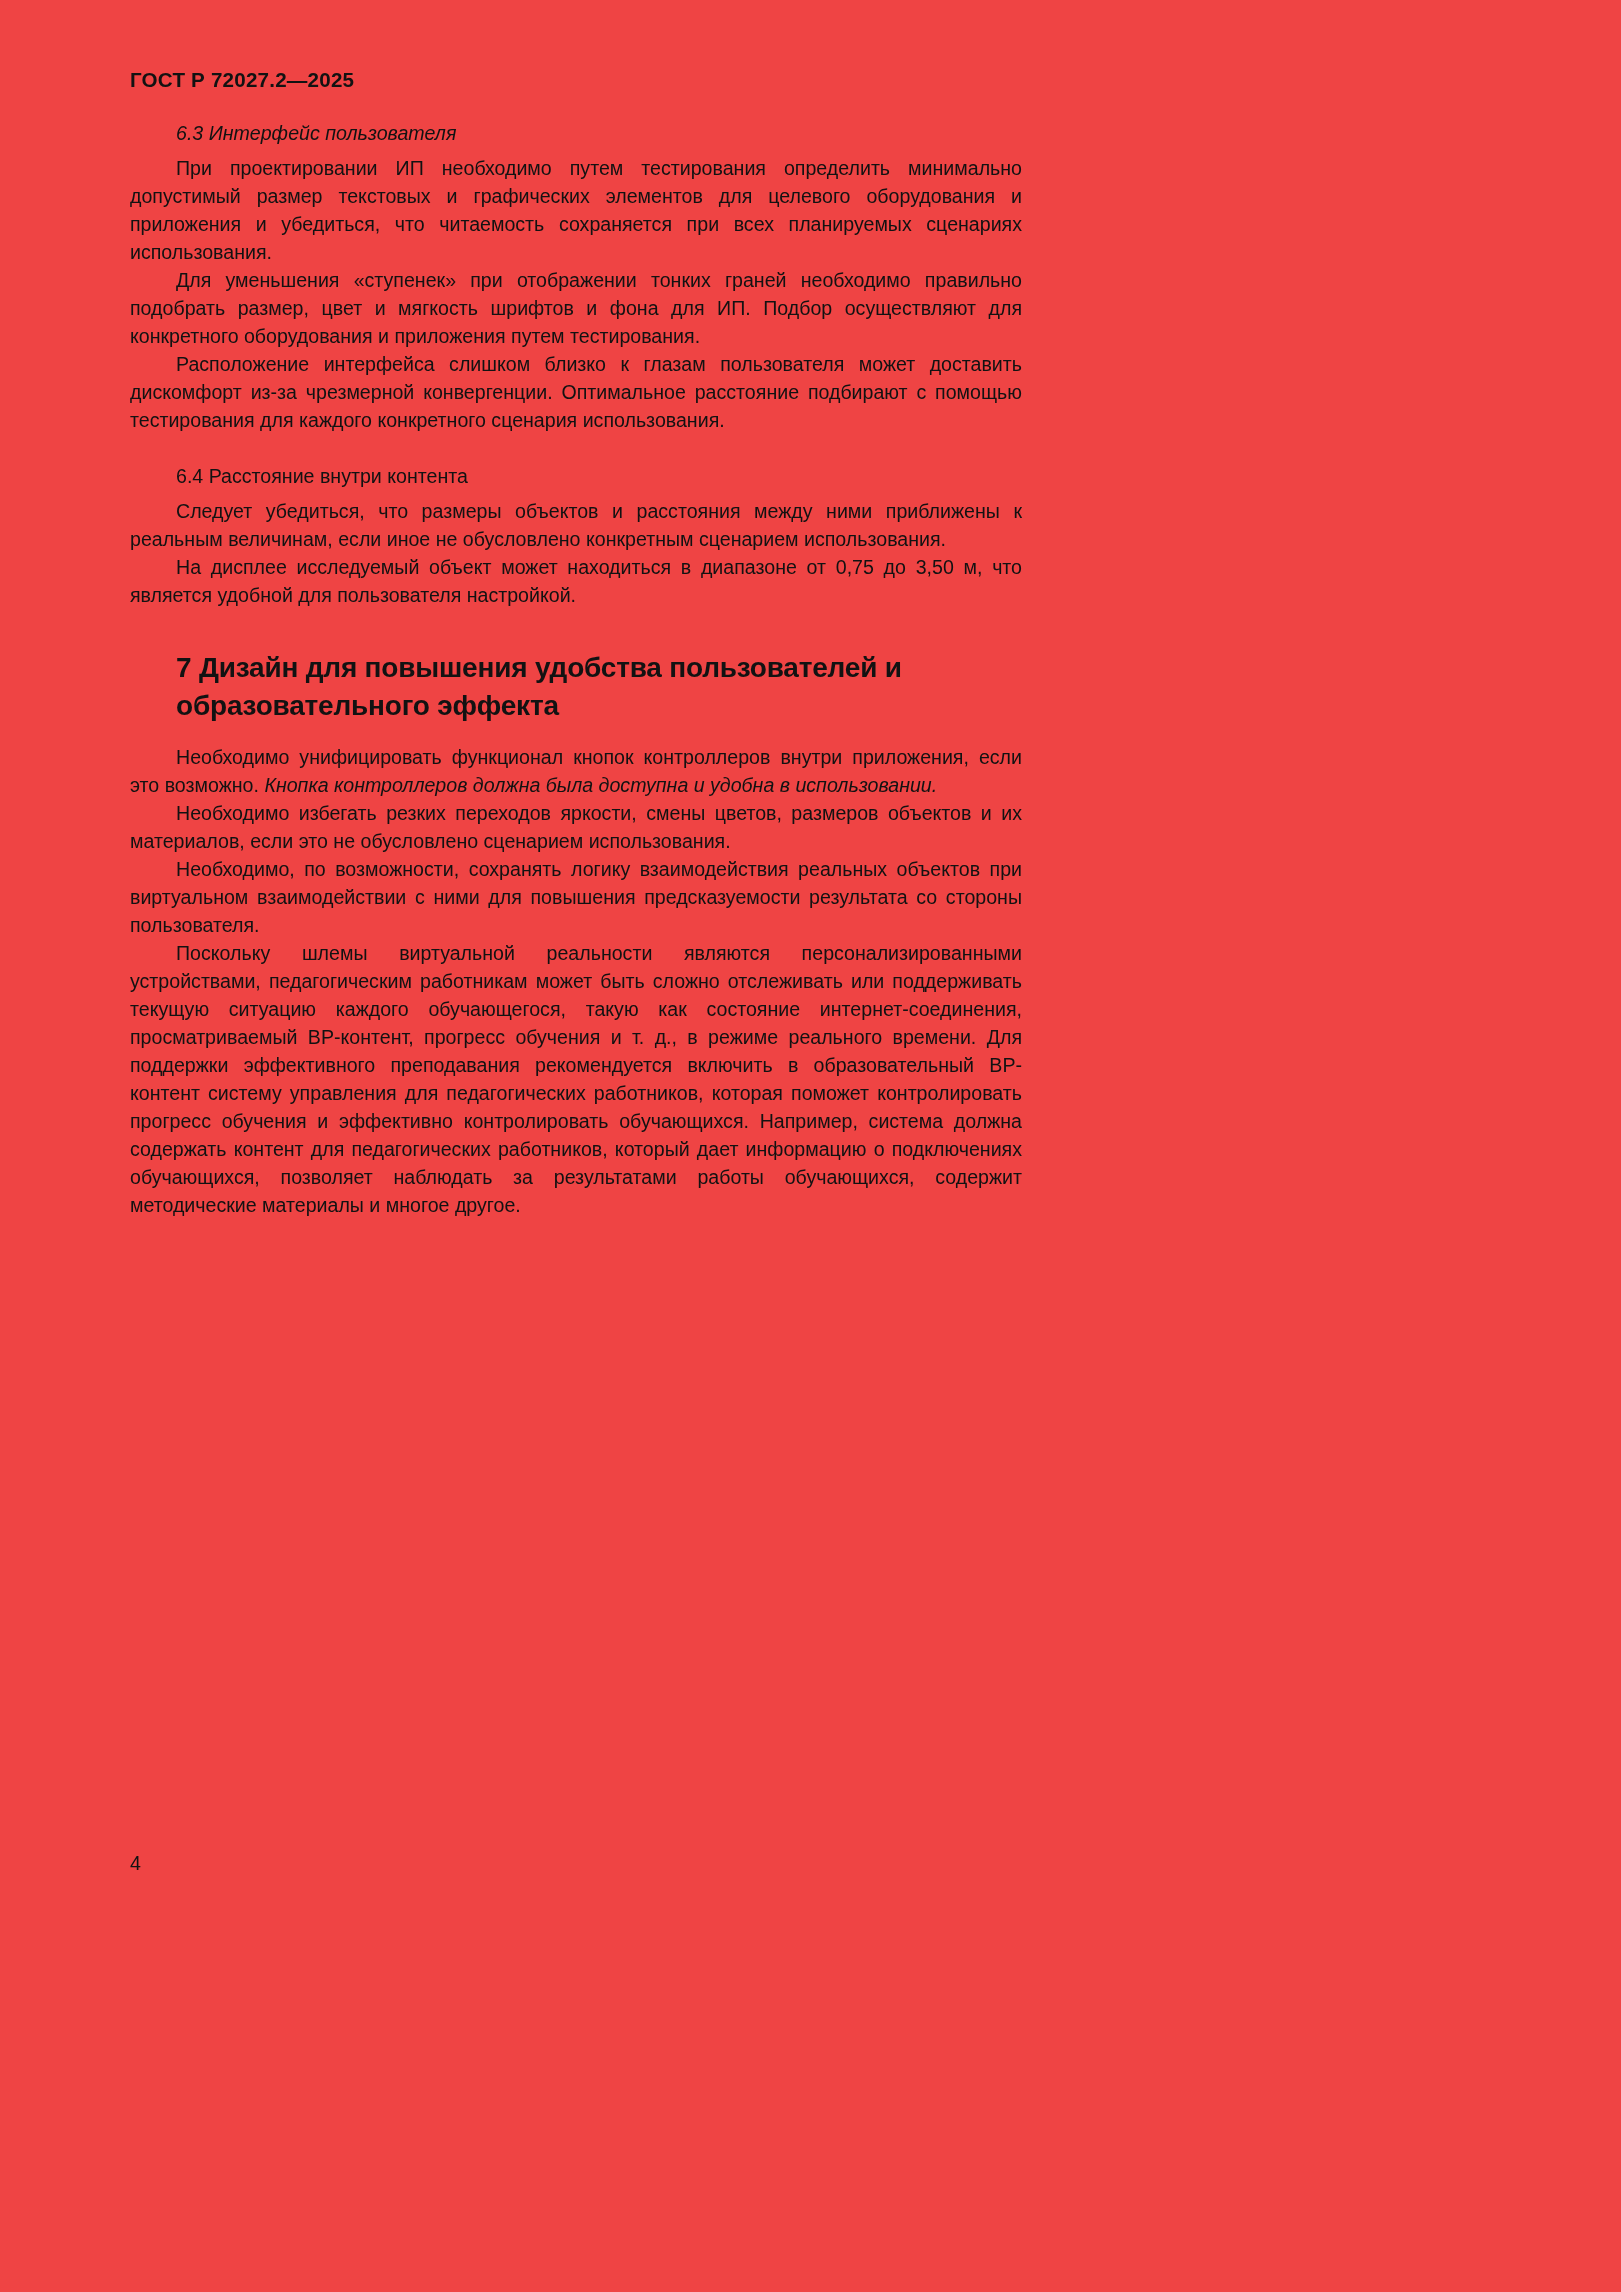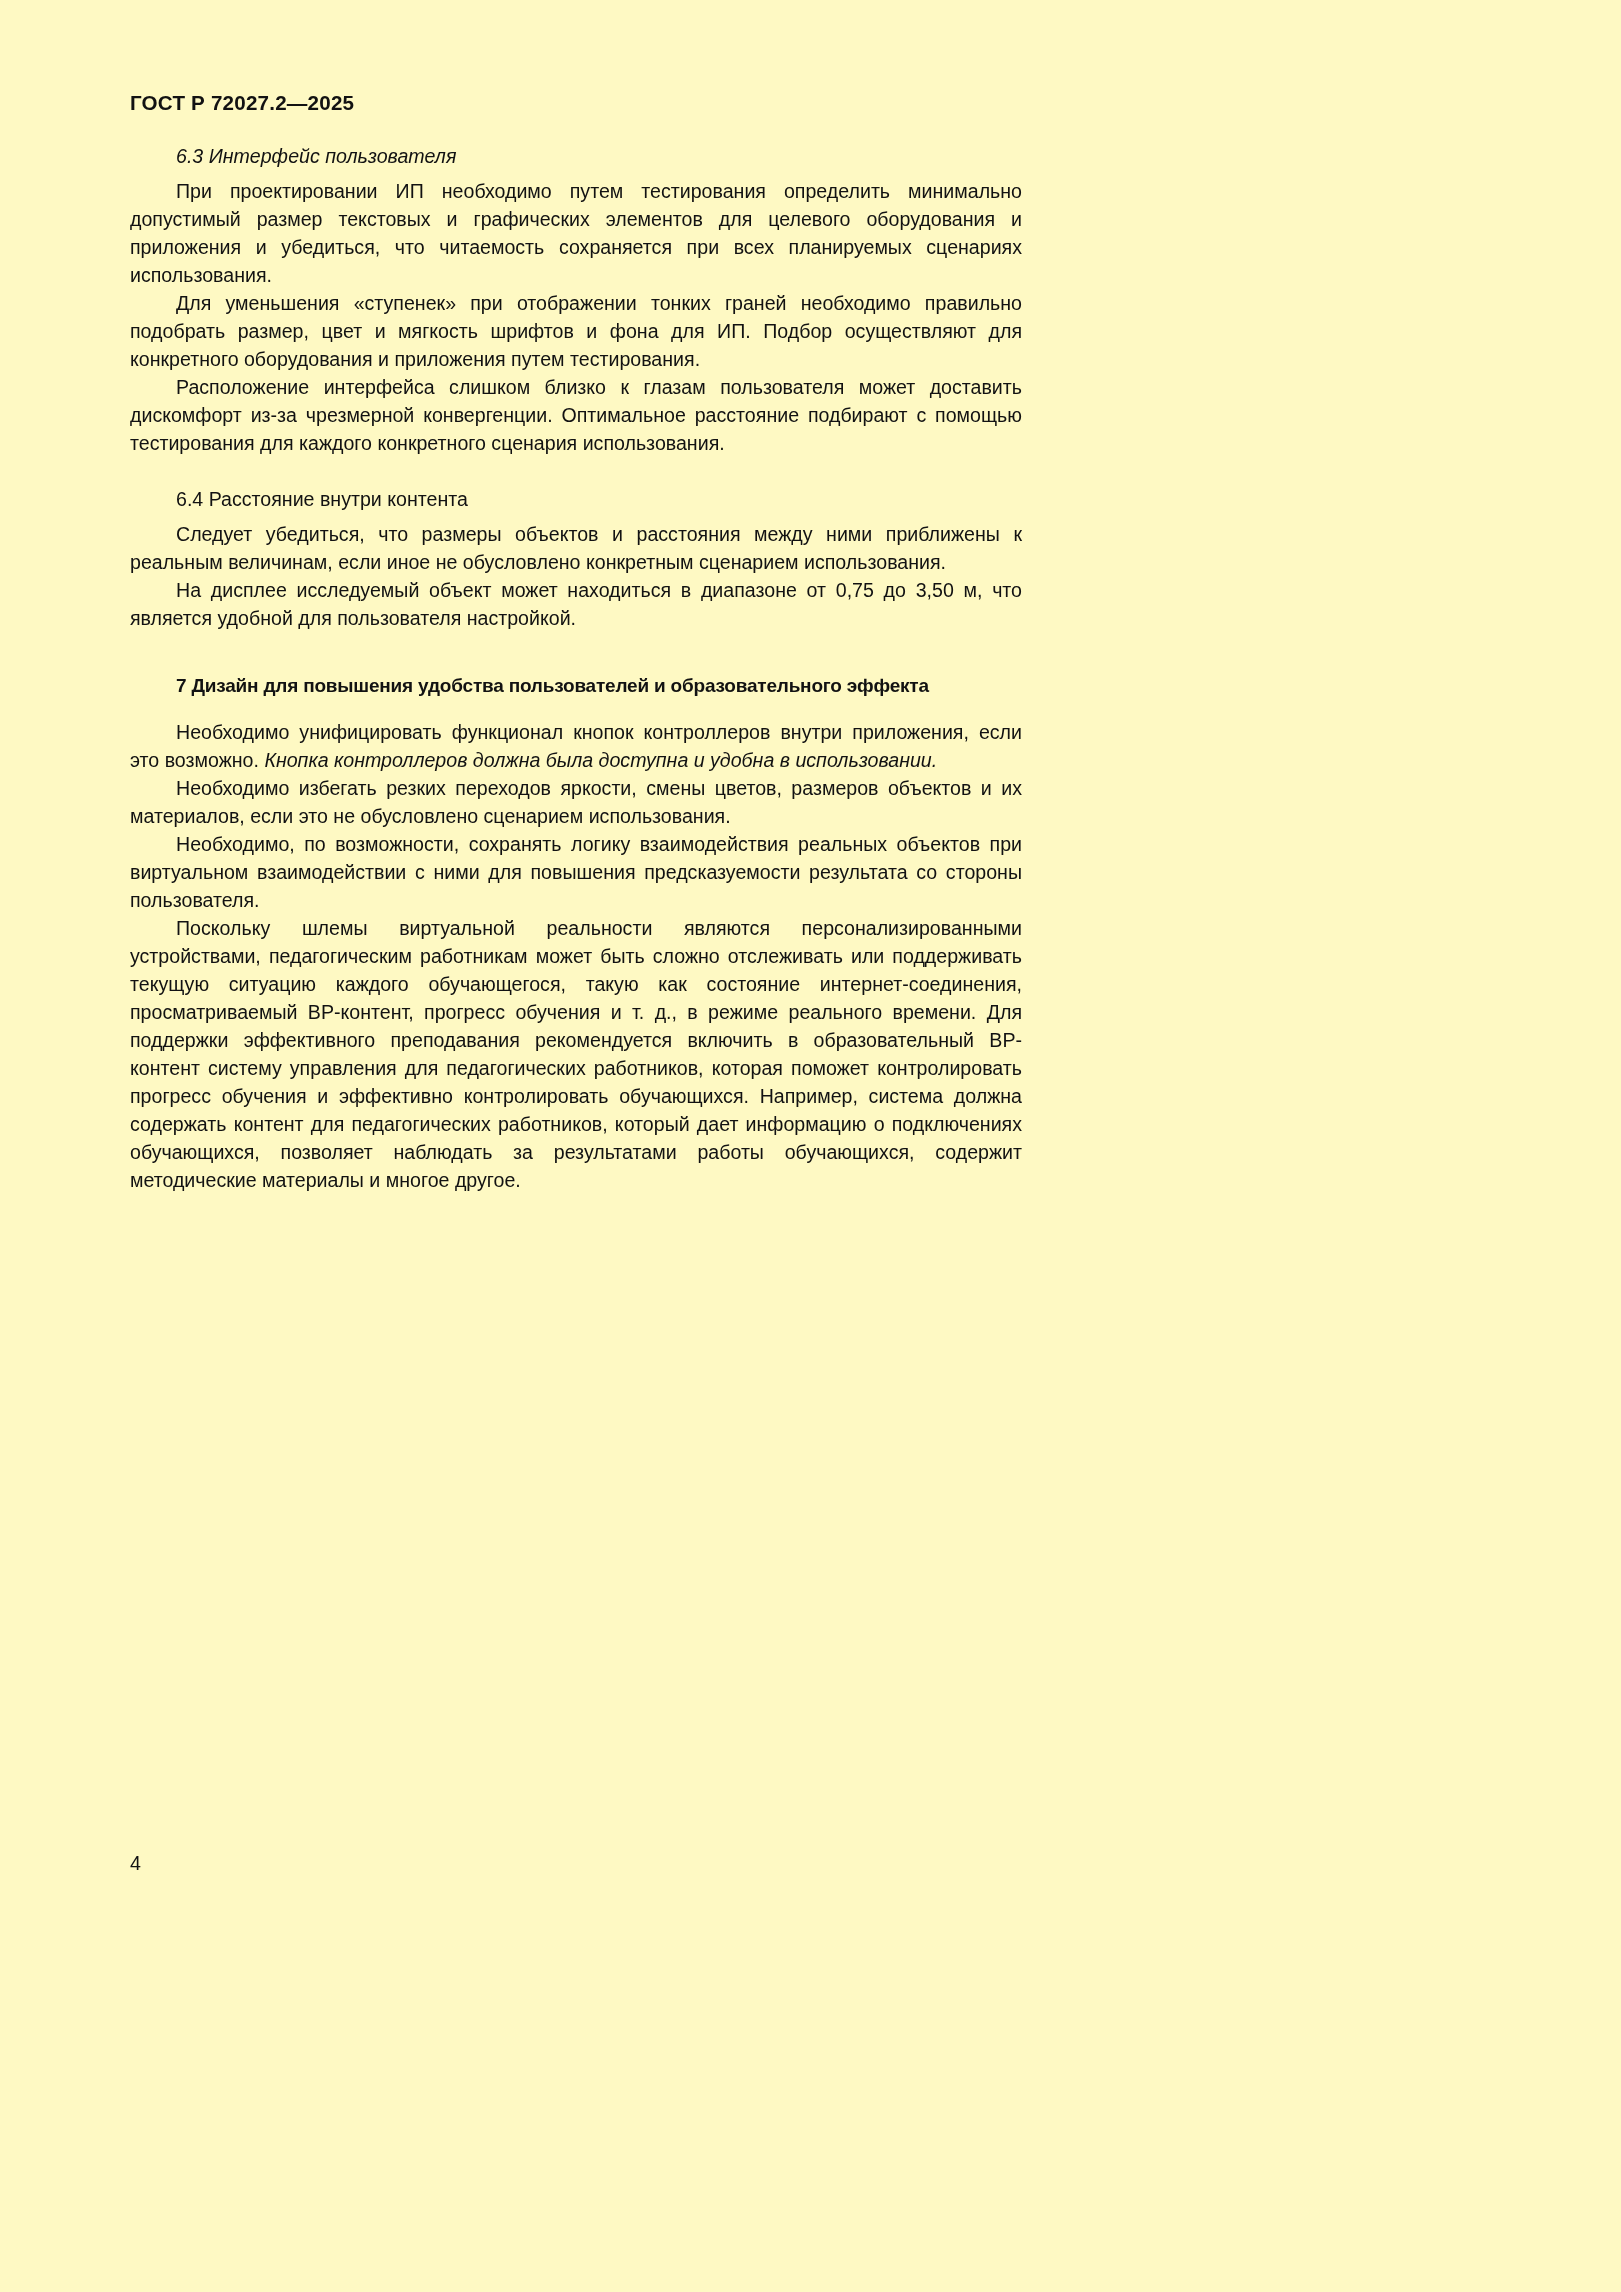--- a/index.html
+++ b/index.html
@@ -12,22 +12,22 @@
     width: 1621px;
     height: 2293px;
     position: relative;
     font-family: "Liberation Sans", sans-serif;
     color: #121212;
   }
 
   .page {
     position: absolute;
     inset: 0;
-    background: #fef9c3;
-    padding: 91px 0 0 130px;
+    background: #ef4444;
+    padding: 68px 0 0 130px;
   }
 
   .running-header {
     font-size: 20.6px;
     font-weight: bold;
     letter-spacing: 0.2px;
     margin-bottom: 27.4px;
   }
 
   .content {
@@ -51,22 +51,22 @@
 
   .h-sub.first {
     margin-top: 0;
   }
 
   .italic {
     font-style: italic;
   }
 
   .h-main {
-    font-size: 19px;
-    line-height: 28px;
+    font-size: 28px;
+    line-height: 38px;
     font-weight: bold;
     letter-spacing: -0.2px;
     padding-left: 46px;
     margin: 40px 0 17.6px 0;
   }
 
   .page-number {
     position: absolute;
     left: 130px;
     top: 1852px;

